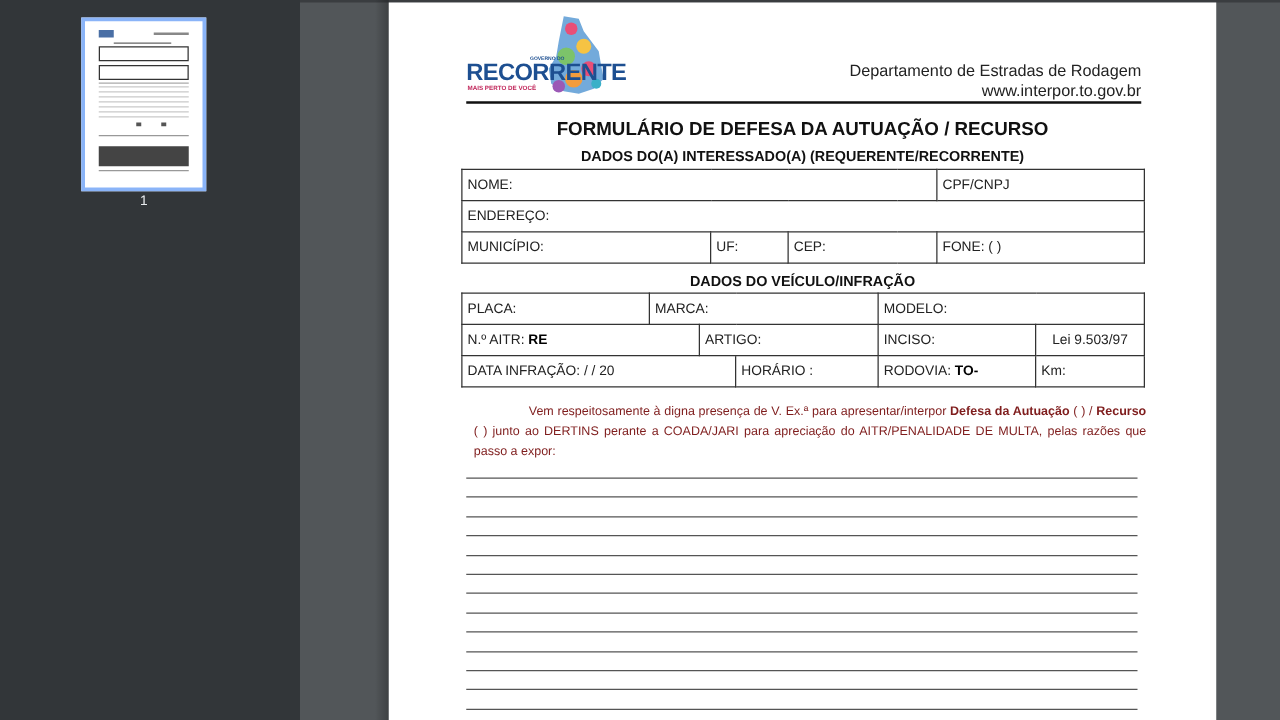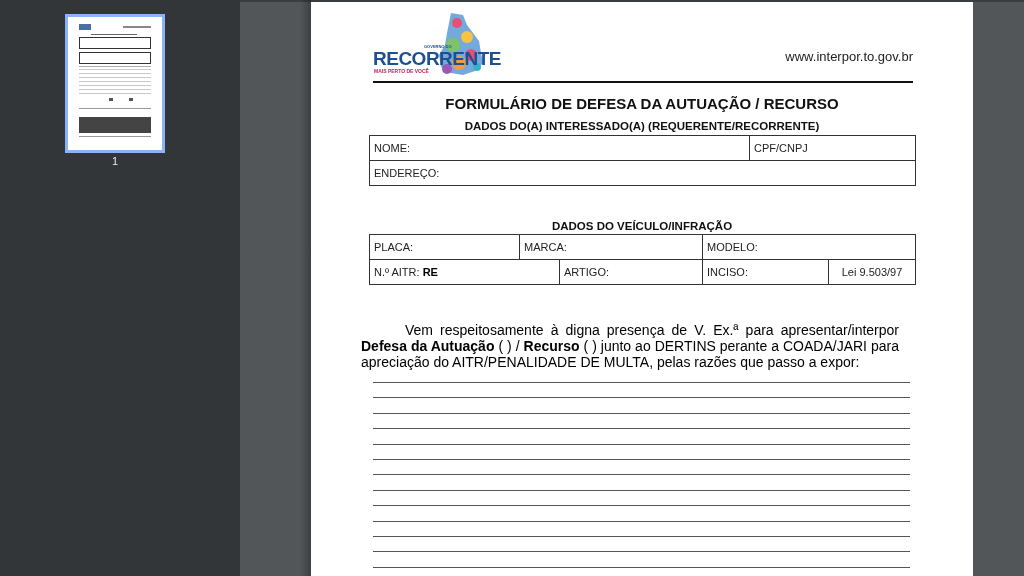--- a/index.html
+++ b/index.html
@@ -62,21 +62,21 @@
   table.form {
     position:absolute; left:58px; width:546px; border-collapse:collapse; table-layout:fixed;
   }
   table.form td {
     border:1px solid #333; font-size:11px; color:#222; padding:0 4px; height:24px;
     white-space:nowrap; overflow:hidden;
   }
   table.form td b { color:#000; }
   .center { text-align:center; }
   .para {
-    position:absolute; left:50px; width:538px; top:320px; font-size:14px; color:#000000;
+    position:absolute; left:68px; width:538px; top:320px; font-size:10px; color:#7f1d1d;
     line-height:16px; text-align:justify;
   }
   .para b { font-weight:bold; }
   .wline { position:absolute; left:62px; width:537px; height:1px; background:#555; }
 </style>
 </head>
 <body>
 
 <div class="sidebar">
   <div class="thumb">
@@ -118,20 +118,21 @@
       <circle cx="88" cy="52" r="7" fill="#f39c3c"></circle>
       <circle cx="76" cy="58" r="5" fill="#9b59b6"></circle>
       <circle cx="106" cy="56" r="4" fill="#3ab0c8"></circle>
     </svg>
     <div class="logo-gov">GOVERNO DO</div>
     <div class="logo-text">RECORRENTE</div>
     <div class="logo-sub">MAIS PERTO DE VOCÊ</div>
   </div>
 
   <div class="dept">
+    <div>Departamento de Estradas de Rodagem</div>
     <div>www.interpor.to.gov.br</div>
   </div>
   <div class="hr"></div>
 
   <div class="title">FORMULÁRIO DE DEFESA DA AUTUAÇÃO / RECURSO</div>
 
   <div class="subtitle" style="top:118px;">DADOS DO(A) INTERESSADO(A) (REQUERENTE/RECORRENTE)</div>
 
   <table class="form" style="top:133px;">
     <colgroup>
@@ -141,20 +142,26 @@
         <col style="width:32px">
         <col style="width:166px">
     </colgroup>
     <tbody>
         <tr>
       <td colspan="4">NOME:</td>
       <td>CPF/CNPJ</td>
     </tr>
     <tr>
       <td colspan="5">ENDEREÇO:</td>
+    </tr>
+    <tr>
+      <td>MUNICÍPIO:</td>
+      <td>UF:</td>
+      <td colspan="2">CEP:</td>
+      <td>FONE: (      )</td>
     </tr>
   </tbody>
     </table>
 
   <div class="subtitle" style="top:218px;">DADOS DO VEÍCULO/INFRAÇÃO</div>
 
   <table class="form" style="top:232px;">
     <colgroup>
       <col style="width:150px">
         <col style="width:40px">
@@ -167,20 +174,26 @@
         <tr>
       <td>PLACA:</td>
       <td colspan="3">MARCA:</td>
       <td colspan="2">MODELO:</td>
     </tr>
     <tr>
       <td colspan="2"><span>N.º AITR: </span><b>RE</b></td>
       <td colspan="2">ARTIGO:</td>
       <td>INCISO:</td>
       <td class="center">Lei 9.503/97</td>
+    </tr>
+    <tr>
+      <td colspan="3">DATA INFRAÇÃO:         /           / 20</td>
+      <td>HORÁRIO        :</td>
+      <td><span>RODOVIA: </span><b>TO-</b></td>
+      <td>Km:</td>
     </tr>
   </tbody>
     </table>
 
   <div class="para"><span style="display:inline-block;width:44px;"></span><span>Vem respeitosamente à digna presença de V. Ex.ª para apresentar/interpor </span><b>Defesa da Autuação</b><span> (      ) / </span><b>Recurso</b><span> (      ) junto ao DERTINS perante a COADA/JARI para apreciação do AITR/PENALIDADE DE MULTA, pelas razões que passo a expor:</span></div>
 
   <div id="lines">
       <div class="wline" style="top: 380px;"></div>
       <div class="wline" style="top: 395.4px;"></div>
       <div class="wline" style="top: 410.8px;"></div>

